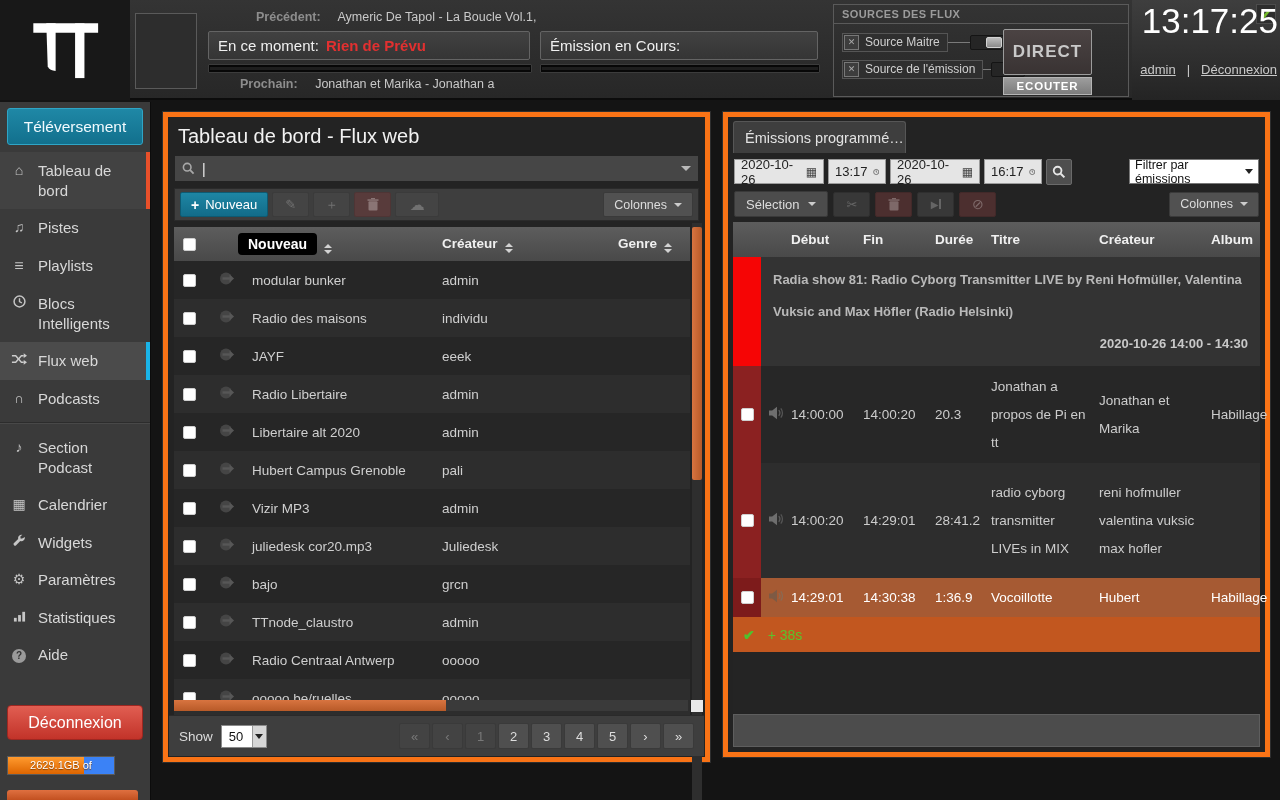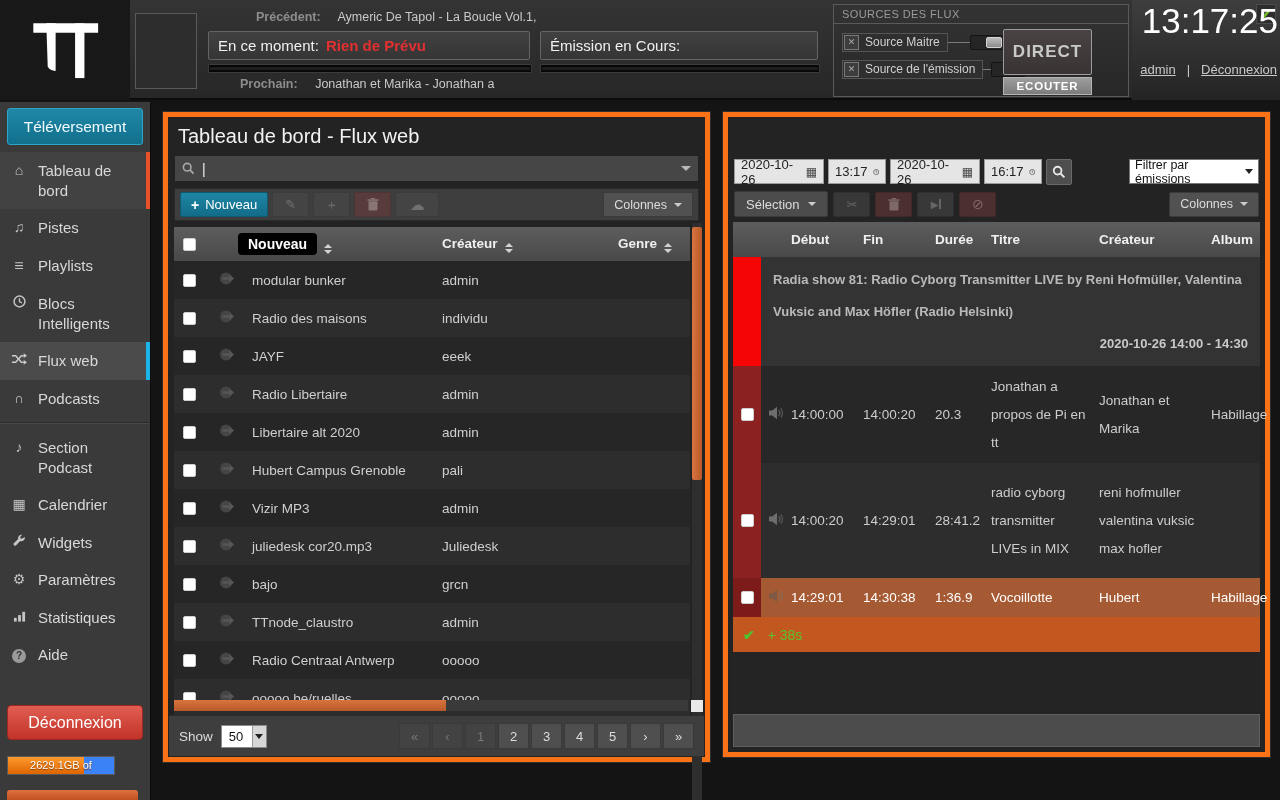--- a/index.html
+++ b/index.html
@@ -25,21 +25,21 @@
   .np-show { left:540px; top:31px; width:278px; }
   .np-box .red { color:#e23030; font-weight:bold; margin-left:7px; }
   .np-progress { position:absolute; height:9px; background:#070707; border:1px solid #3c3c3c;
                  border-radius:1px; }
   .np-progress i { display:block; height:3px; margin:2px 1px; background:#1e1e1e; }
   .pb1 { left:208px; top:64px; width:324px; } .pb2 { left:540px; top:64px; width:280px; }
 
   .sources { position:absolute; left:833px; top:4px; width:296px; height:93px;
              border:1px solid #5a5a5a; }
   .sources-title { height:19px; border-bottom:1px solid #5a5a5a; padding:3px 0 0 8px;
-                   font-size:11px; color:#9b9b9b; letter-spacing:.4px; }
+                   font-size:11px; color:#9b9b9b; letter-spacing:.4px;font-weight:bold; }
   .src-row { display:flex; align-items:center; margin:9px 0 0 8px; height:18px; }
   .src-chip { display:flex; align-items:center; gap:6px; background:#2f2f2f;
               border:1px solid #555; padding:1px 7px 1px 1px; font-size:12px; color:#cfcfcf; }
   .xbox { width:15px; height:15px; background:#3d3d3d; border:1px solid #787878; color:#a8a8a8;
           font-size:9px; display:flex; align-items:center; justify-content:center; }
   .wire { height:1px; background:#7a7a7a; }
   .toggle { width:34px; height:15px; background:#252525; border:1px solid #141414;
             border-radius:2px; position:relative; }
   .toggle .knob { position:absolute; right:1px; top:1px; width:16px; height:11px;
                   background:linear-gradient(#bdbdbd,#8b8b8b); border:1px solid #d2d2d2; border-radius:2px; }
@@ -572,20 +572,21 @@
       <div class="pg">3</div>
       <div class="pg">4</div>
       <div class="pg">5</div>
       <div class="pg">›</div>
       <div class="pg">»</div>
     </div>
   </div>
 </div>
 
 <div class="panel sched-panel">
+  <div class="sp-tab">Émissions programmé…</div>
 
   <div class="sp-filters">
     <div class="inp date">
       <span>2020-10-26</span>
       <span class="cal-ic">▦</span>
     </div>
     <div class="inp time">
       <span>13:17</span>
       <svg width="12" height="12" viewBox="0 0 12 12">
           <circle cx="6" cy="6" r="4.8" fill="none" stroke="#444" stroke-width="1.2"></circle>

